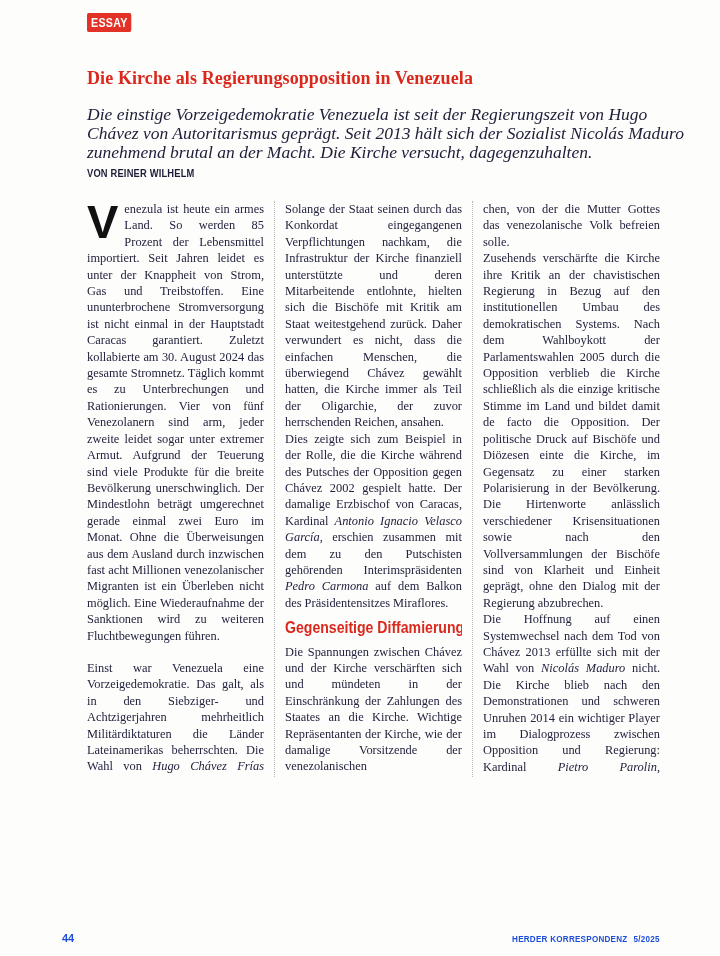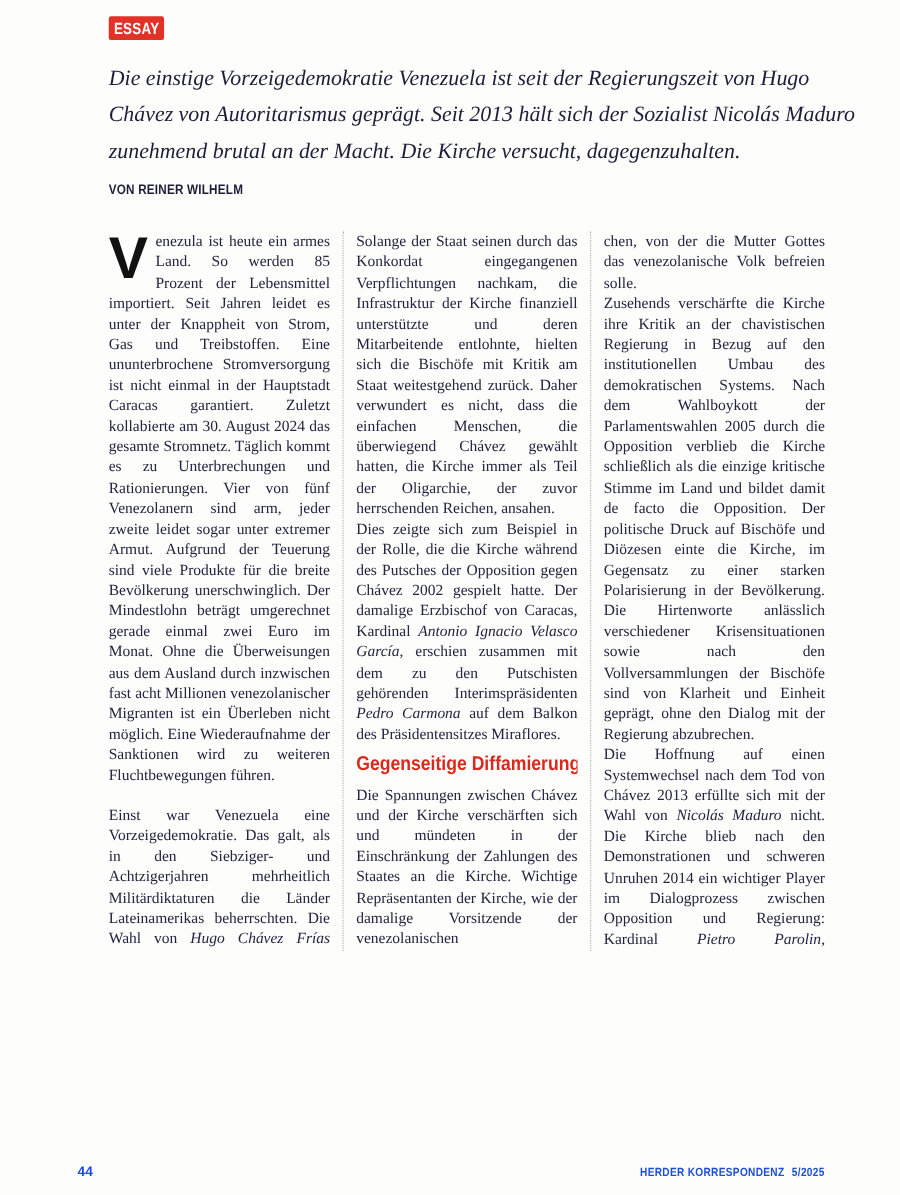--- a/index.html
+++ b/index.html
@@ -53,21 +53,21 @@
     display:inline-block;
     transform:scaleX(.76);
     transform-origin:0 0;
     white-space:nowrap;
   }
   
   .intro{
     margin-top:16px;
     font-style:italic;
     font-size:17.5px;
-    line-height:29px;
+    line-height:19px;
     color:#1d1d38;
     width:600px;
   }
   .byline{
     font-style:normal;
     font-family:"Liberation Sans","DejaVu Sans",sans-serif;
     font-weight:bold;
     font-size:11px;
     letter-spacing:.2px;
     color:#1d1d38;
@@ -142,20 +142,21 @@
   }
   .footer .issue{margin-left:7px;}
 </style>
 </head>
 <body>
 
 <div class="page">
 
   <span class="badge">ESSAY</span>
 
+  <div class="kicker">Die Kirche als Regierungsopposition in Venezuela</div>
 
 
   <div class="intro">
     <span>Die einstige Vorzeigedemokratie Venezuela ist seit der Regierungszeit von Hugo Chávez von Autoritarismus geprägt. Seit 2013 hält sich der Sozialist Nicolás Maduro zunehmend brutal an der Macht. Die Kirche versucht, dagegenzuhalten.</span>
     <span class="byline">VON REINER WILHELM</span>
   </div>
 
   <div class="columns">
     <div class="col">
         <p class=""><span class="dropcap">V</span><span>enezula ist heute ein armes Land. So werden 85 Prozent der Lebensmittel importiert. Seit Jahren leidet es unter der Knappheit von Strom, Gas und Treibstoffen. Eine ununterbrochene Stromversorgung ist nicht einmal in der Hauptstadt Caracas garantiert. Zuletzt kollabierte am 30. August 2024 das gesamte Stromnetz. Täglich kommt es zu Unterbrechungen und Rationierungen. Vier von fünf Venezolanern sind arm, jeder zweite leidet sogar unter extremer Armut. Aufgrund der Teuerung sind viele Produkte für die breite Bevölkerung unerschwinglich. Der Mindestlohn beträgt umgerechnet gerade einmal zwei Euro im Monat. Ohne die Überweisungen aus dem Ausland durch inzwischen fast acht Millionen venezolanischer Migranten ist ein Überleben nicht möglich. Eine Wiederaufnahme der Sanktionen wird zu weiteren Fluchtbewegungen führen.</span></p>

